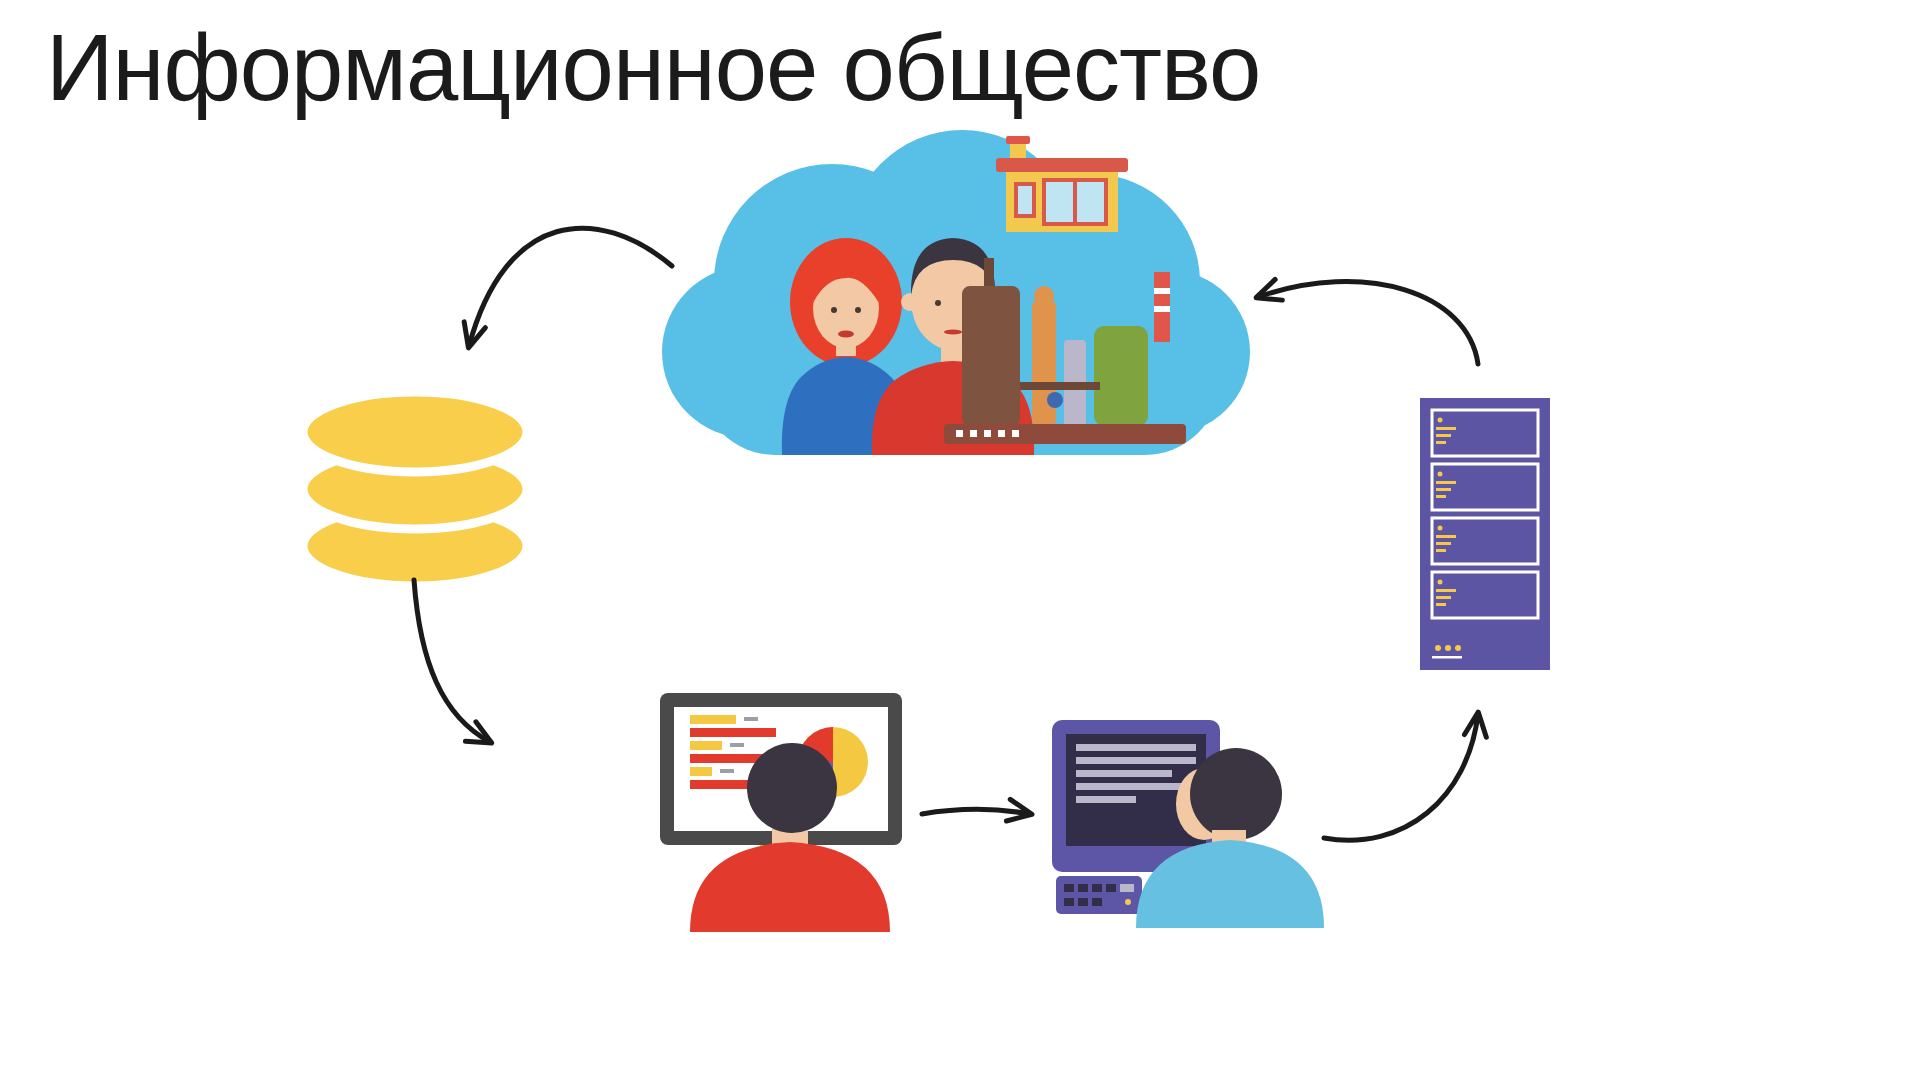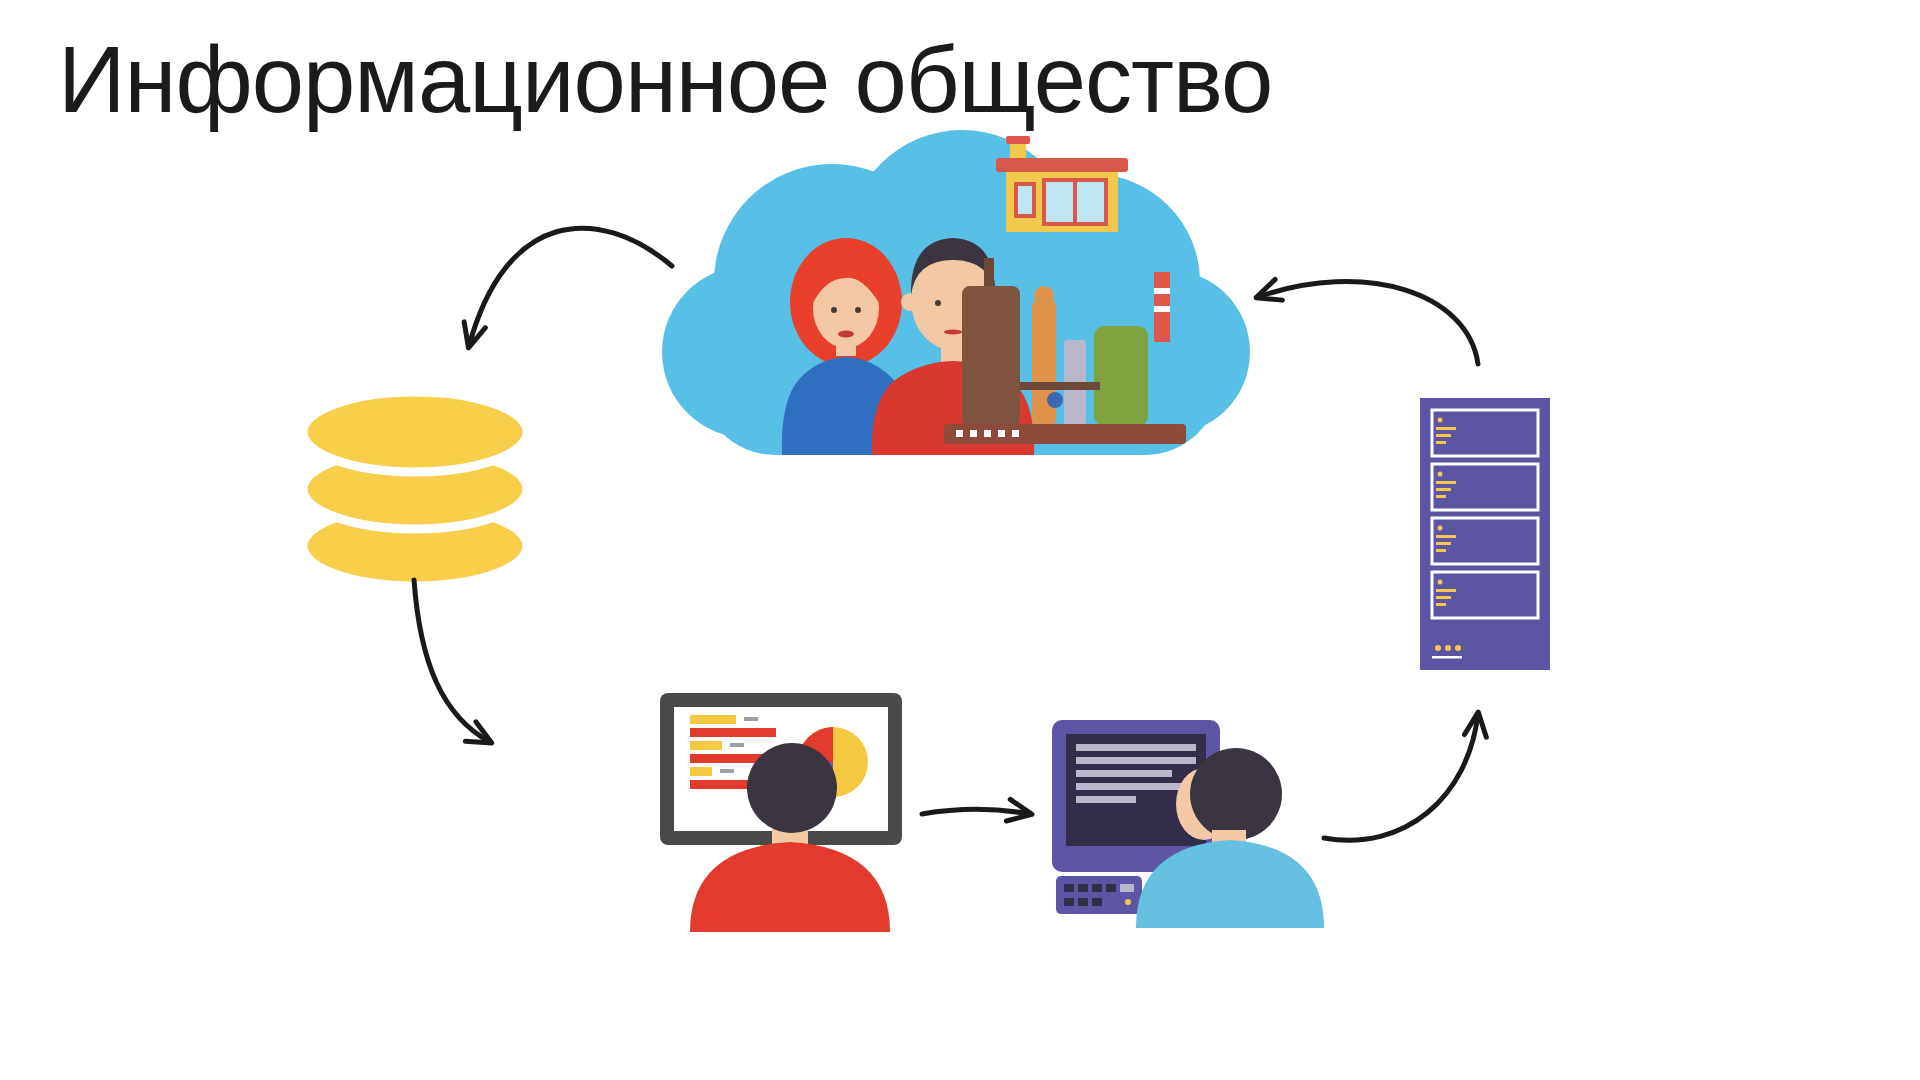--- a/index.html
+++ b/index.html
@@ -2,21 +2,21 @@
 <html style="--title-text: #1b1b1b; --arrow: #1a1a1a; --cloud: #58BFE6; --database: #F9CE4B; --server: #5C55A4; --accent-yellow: #F5C84C; --monitor-frame: #4A4A4A; --monitor-screen: #FFFFFF; --monitor-stand: #F0C419; --analyst-shirt: #E23B2E; --operator-shirt: #66C0E2; --terminal-body: #5D55A5; --terminal-screen: #322E49; --terminal-text: #B9B7C9; --skin: #F2C9A4; --hair-dark: #3A3540; --woman-hair: #E8402A; --woman-top: #2E6FBF; --man-top: #D9382E; --factory-wall: #F2C94C; --factory-roof: #D8584A; --window-blue: #BFE4F2; --tank-brown: #7E5340; --tank-green: #7FA33E; --column-orange: #E0944B; --base-brown: #8E4A3A; --chart-red: #E23B2E; --chart-yellow: #F5C842; --chart-purple: #6A5FA8; --pipe-dark: #6E4837; --valve-blue: #3E68B0; --chimney-red: #E0564B; --lips-red: #C23B2E; --gray-tick: #9AA0A6;"><head>
 <meta charset="utf-8">
 <style>
   html,body{margin:0;padding:0;}
   body{
     width:1920px;height:1080px;position:relative;overflow:hidden;
     background:#ffffff;
     font-family:"Liberation Sans", sans-serif;
   }
   .title{
-    position:absolute;left:42px;top:10px;margin:16px;
+    position:absolute;left:42px;top:10px;margin:4px;
     font-size:94px;font-weight:400;letter-spacing:-1px;
     color:var(--title-text,#1b1b1b);
     white-space:nowrap;
   }
   .scene{position:absolute;left:0;top:0;width:1920px;height:1080px;}
 
   .arrow{fill:none;stroke:var(--arrow,#1a1a1a);stroke-width:5;stroke-linecap:round;}
   .arrow-head{fill:none;stroke:var(--arrow,#1a1a1a);stroke-width:5;stroke-linecap:round;stroke-linejoin:round;}
 
   .f-cloud{fill:var(--cloud,#58BFE6);}

